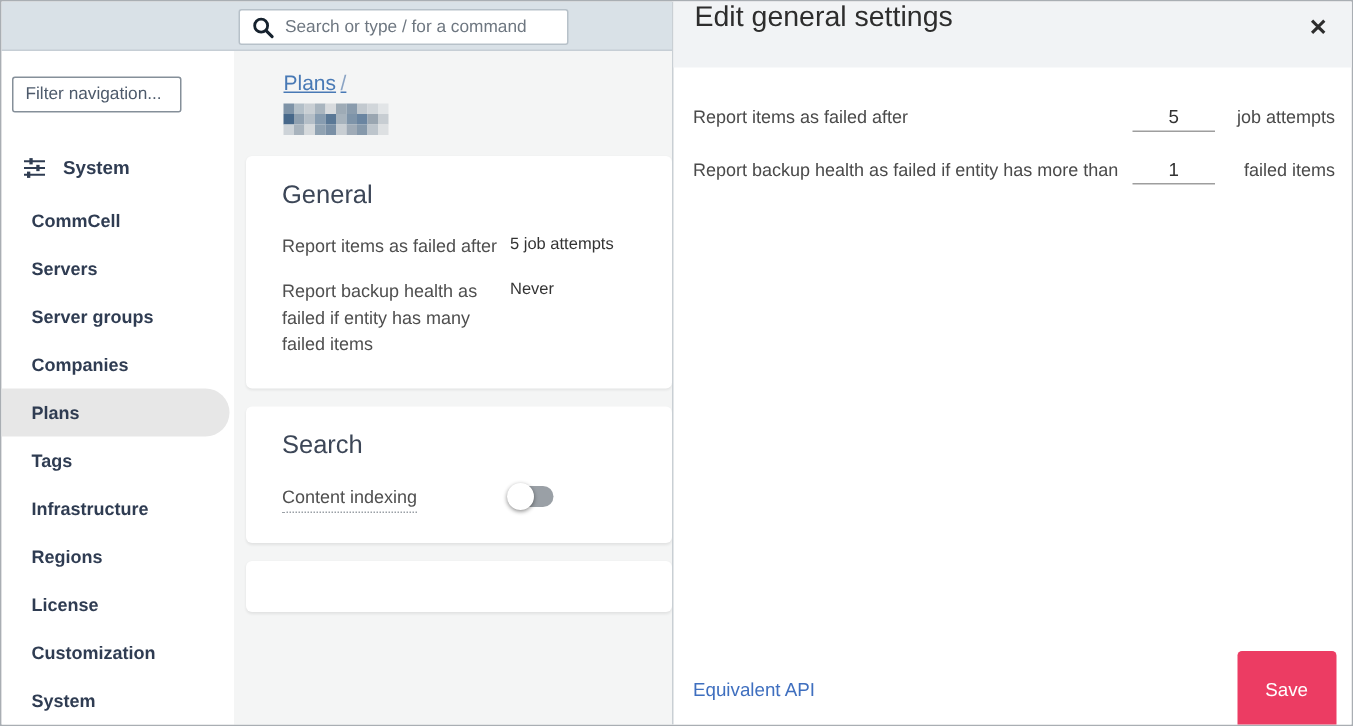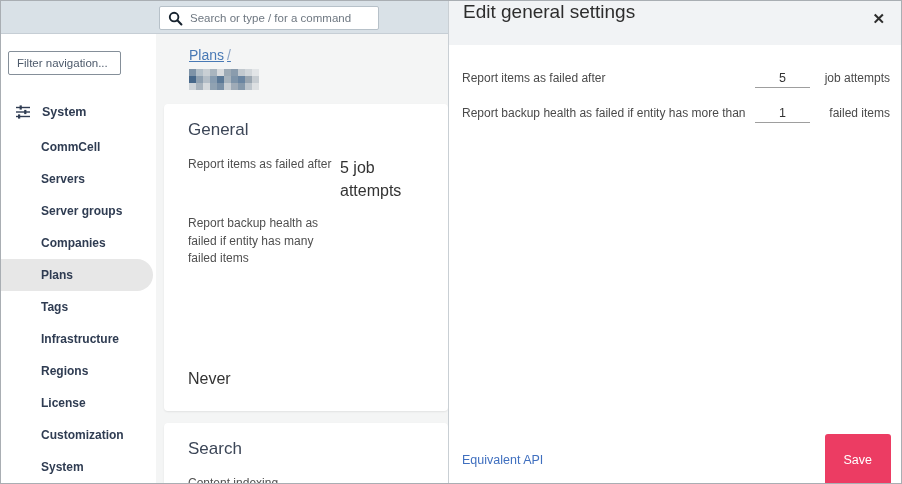--- a/index.html
+++ b/index.html
@@ -24,39 +24,39 @@
              background:#fff; }
   .filter-input { position:absolute; left:7px; top:17px; width:113px; height:24px;
                   border:1px solid #858f99; border-radius:2px; padding:0 8px;
                   font-size:11.5px; color:#333; font-family:inherit; outline:none; }
   .filter-input::placeholder { color:#4d5a6b; }
   .side-section { position:absolute; left:0; top:64px; width:155px; height:28px;
                   display:flex; align-items:center; gap:11px; padding-left:14px;
                   cursor:pointer; }
   .side-section .lbl { font-size:12.5px; font-weight:bold; color:#2f3c52; }
   .nav { position:absolute; left:0; top:97px; width:155px; }
-  .nav-item { height:32px; line-height:32px; padding-left:40px; font-size:12px;
+  .nav-item { height:32px; line-height:32px; padding-left:20px; font-size:12px;
               font-weight:bold; color:#2f3c52; cursor:pointer; }
   .nav-item.selected { background:#e7e7e7; border-radius:0 16px 16px 0; width:152px; }
 
   
   .content { position:absolute; left:155px; top:33px; width:292px; height:451px;
              background:#f4f5f5; overflow:hidden; }
   .crumbs { padding:13px 0 0 33px; font-size:14px; color:#4879b5;text-decoration:underline; }
   .crumbs .sep { color:#8aa3c4; margin-left:3px; }
   .mosaic { margin:6px 0 0 33px; display:grid;
             grid-template-columns:repeat(10,7px); grid-auto-rows:7px; width:70px; }
   .card { background:#fff; border-radius:4px; margin:0 0 12px 8px;
           width:284px; box-shadow:0 1px 2px rgba(0,0,0,.08); padding:16px 24px 18px 24px; }
   .card.first { margin-top:14px; }
   .card h2 { font-size:17px; font-weight:500; color:#3c4657; margin-bottom:16px; }
   .crow { display:flex; align-items:flex-start; margin-bottom:13px; }
-  .crow:last-child { margin-bottom:2px;flex-direction:column; }
+  .crow:last-child { margin-bottom:2px; }
   .crow .clabel { width:152px; font-size:12px; color:#4f4f4f; line-height:1.45; flex:0 0 152px; }
-  .crow .cvalue { font-size:16px; color:#333; line-height:1.45; }
+  .crow .cvalue { font-size:11px; color:#333; line-height:1.45; }
   .dotted { border-bottom:1px dotted #9aa0a6; padding-bottom:1px; display:inline-block; }
   .toggle { position:relative; width:29px; height:14px; background:#9aa0a6;
             border-radius:7px; margin-top:1px; cursor:pointer; }
   .toggle .knob { position:absolute; left:-2px; top:-2px; width:18px; height:18px;
                   background:#fff; border-radius:50%;
                   box-shadow:0 1px 3px rgba(0,0,0,.45); }
   .card.sliver { height:30px; margin-bottom:0; }
 
   
   .panel { position:absolute; left:447px; top:0; width:455px; height:484px;

